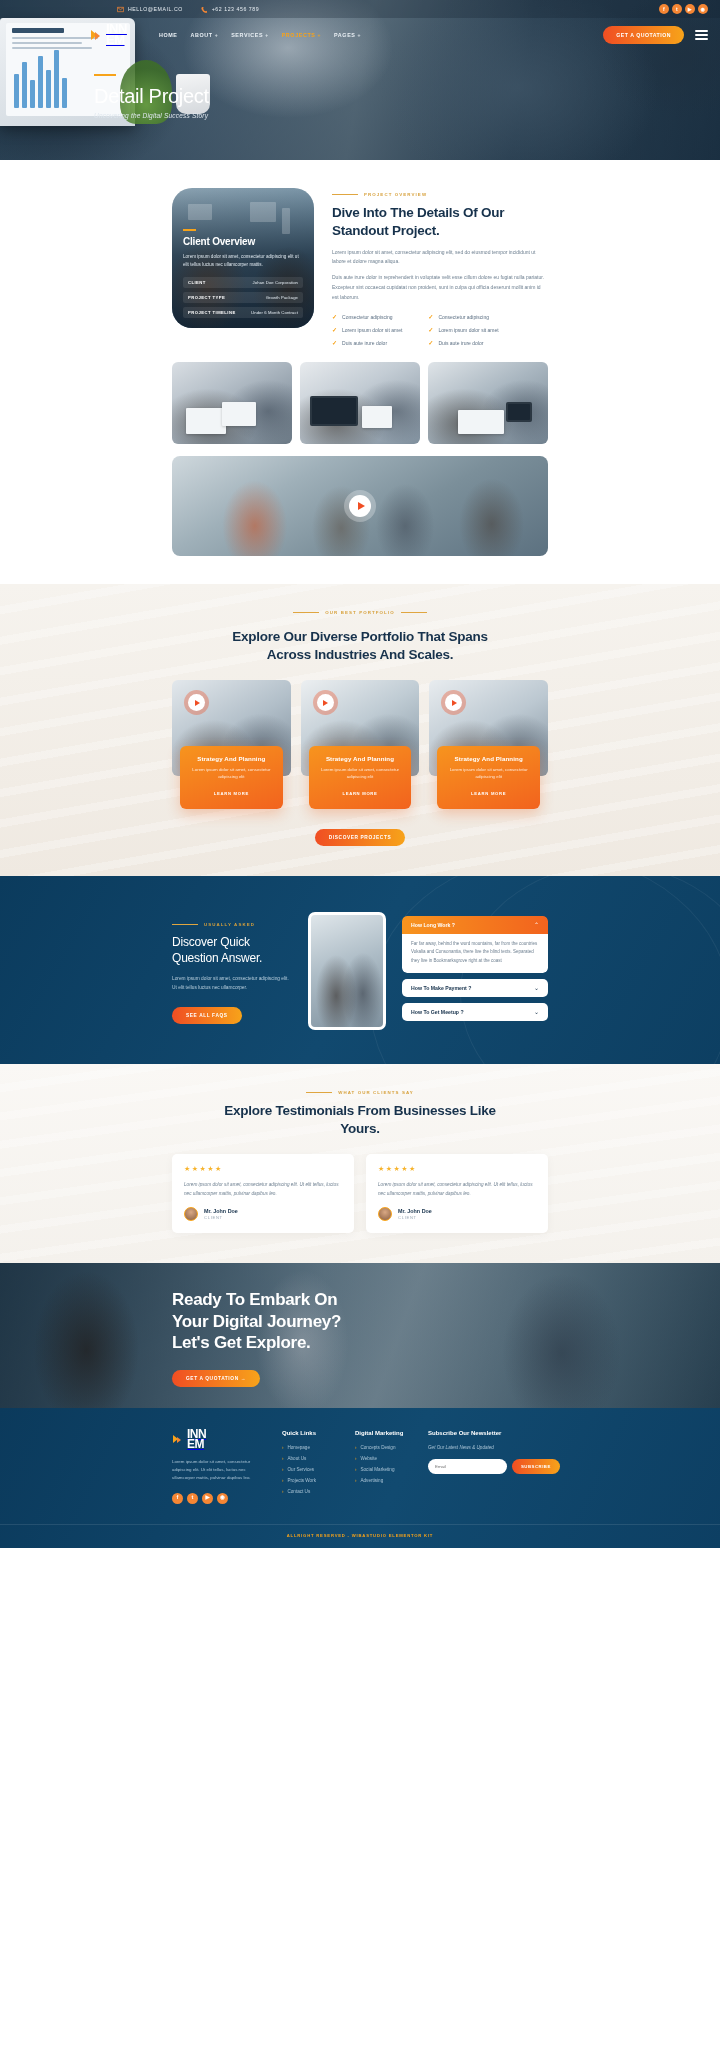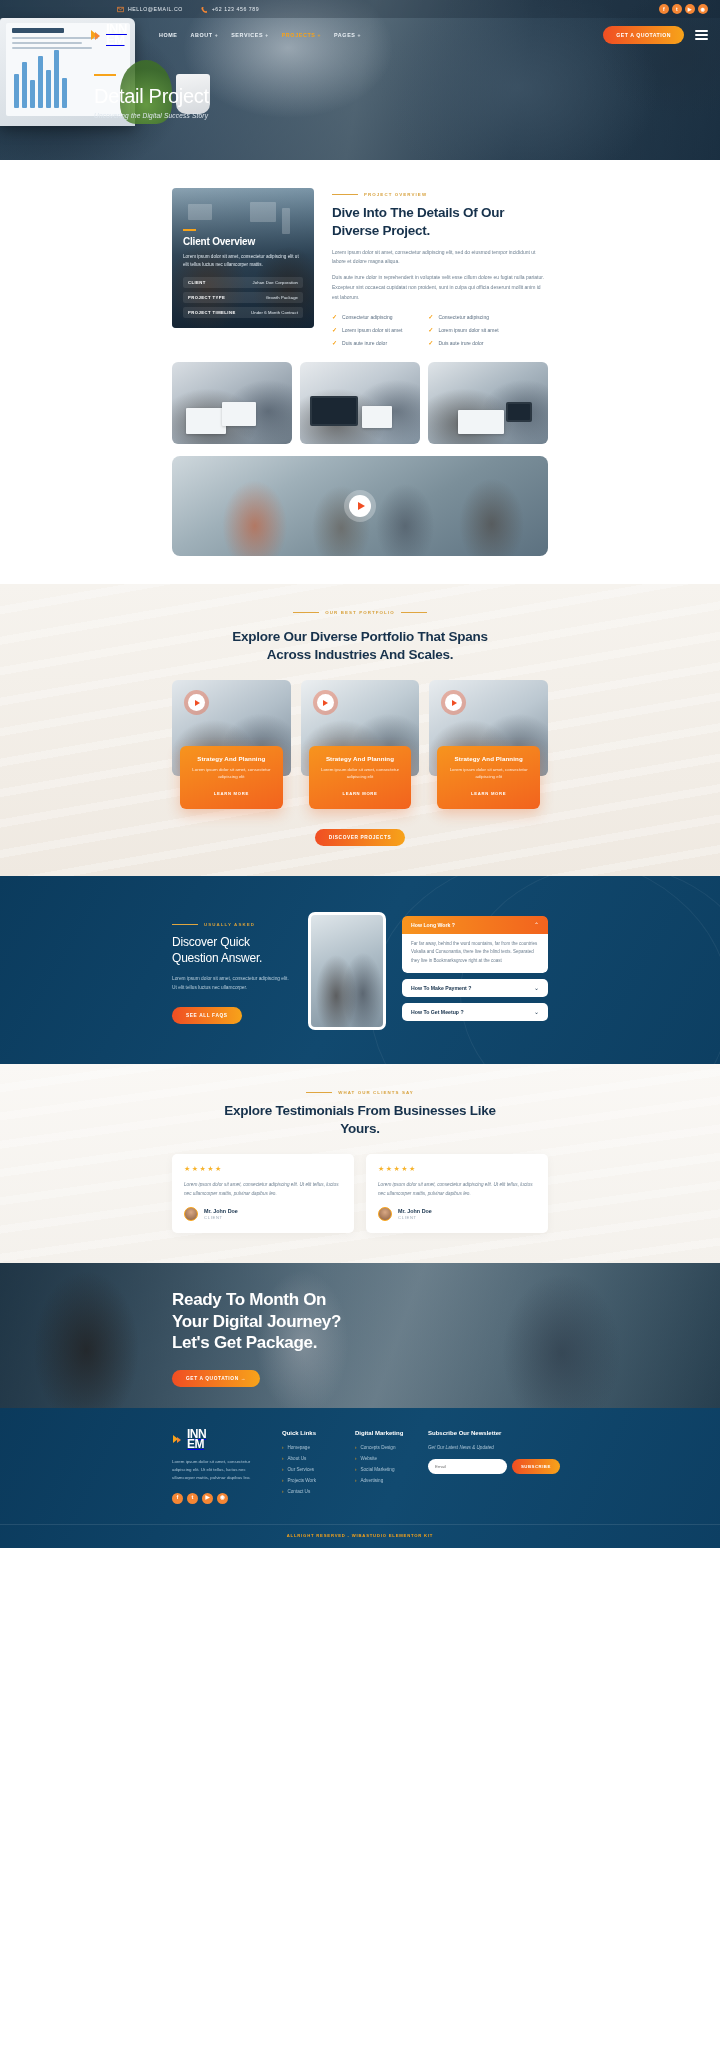--- a/index.html
+++ b/index.html
@@ -90,21 +90,21 @@
   .hero-text { position:relative; z-index:5; padding:22px 0 0 94px; }
   .hero-rule { width:22px; height:2px; background:#f7a31a; margin-bottom:9px; }
   .hero-title { color:#fff; font-size:20px; font-weight:400; letter-spacing:-.3px; }
   .hero-sub { color:#dfe7ee; font-size:6.5px; font-style:italic; margin-top:4px; letter-spacing:.2px; }
 
   
   .sec-overview { padding:28px 0 0; background:#fff; }
   .container { width:376px; margin:0 auto; }
   .ov-row { display:flex; gap:18px; }
   .client-card {
-    width:142px; height:140px; border-radius:4px; position:relative; overflow:hidden; flex:none;
+    width:142px; height:140px; border-radius:20px; position:relative; overflow:hidden; flex:none;
     background:linear-gradient(165deg,#9fb7c6 0%,#7e9cb0 40%,#4d6d85 100%);
   }
   .client-card:before{
     content:""; position:absolute; inset:0;
     background:
       radial-gradient(ellipse 60px 70px at 25% 70%, rgba(60,48,40,.75), transparent 65%),
       radial-gradient(ellipse 55px 65px at 82% 72%, rgba(40,34,30,.7), transparent 65%),
       linear-gradient(180deg, rgba(22,44,62,.15) 0%, rgba(18,36,52,.72) 48%, rgba(14,28,42,.9) 100%);
   }
   .cc-win{ position:absolute; background:rgba(255,255,255,.22); border-radius:1px;}
@@ -398,21 +398,21 @@
               </div>
             </div>
           </div>
         </div>
 
         <div class="ov-body">
           <div class="eyebrow">
             <span class="el"></span>
             <span class="et">PROJECT OVERVIEW</span>
           </div>
-          <h2 class="sec-h2">Dive Into The Details Of Our Diverse Project.</h2>
+          <h2 class="sec-h2">Dive Into The Details Of Our Standout Project.</h2>
           <p class="ov-p">Lorem ipsum dolor sit amet, consectetur adipiscing elit, sed do eiusmod tempor incididunt ut labore et dolore magna aliqua.</p>
           <p class="ov-p">Duis aute irure dolor in reprehenderit in voluptate velit esse cillum dolore eu fugiat nulla pariatur. Excepteur sint occaecat cupidatat non proident, sunt in culpa qui officia deserunt mollit anim id est laborum.</p>
           <div class="ov-checks">
             <div class="ov-col">
               <div class="ov-item">
                   <span class="ck">✓</span>
                   <span class="tx">Consectetur adipiscing</span>
                 </div>
               <div class="ov-item">
                   <span class="ck">✓</span>
@@ -578,23 +578,23 @@
             <div class="t-r">CLIENT</div>
           </div>
         </div>
       </div>
     </div>
   </section>
 
   <section class="sec-cta">
     <div class="cta-in">
       <h2 class="cta-h">
-        <span>Ready To Month On</span><br>
+        <span>Ready To Embark On</span><br>
         <span>Your Digital Journey?</span><br>
-        <span>Let's Get Package.</span>
+        <span>Let's Get Explore.</span>
       </h2>
       <div class="cta-btn"><button class="btn-orange">GET A QUOTATION  →</button></div>
     </div>
   </section>
 
   <footer class="footer">
     <div class="f-row">
       <div class="f-brand">
         <a class="f-logo" href="#">
           <span class="spark"></span>

